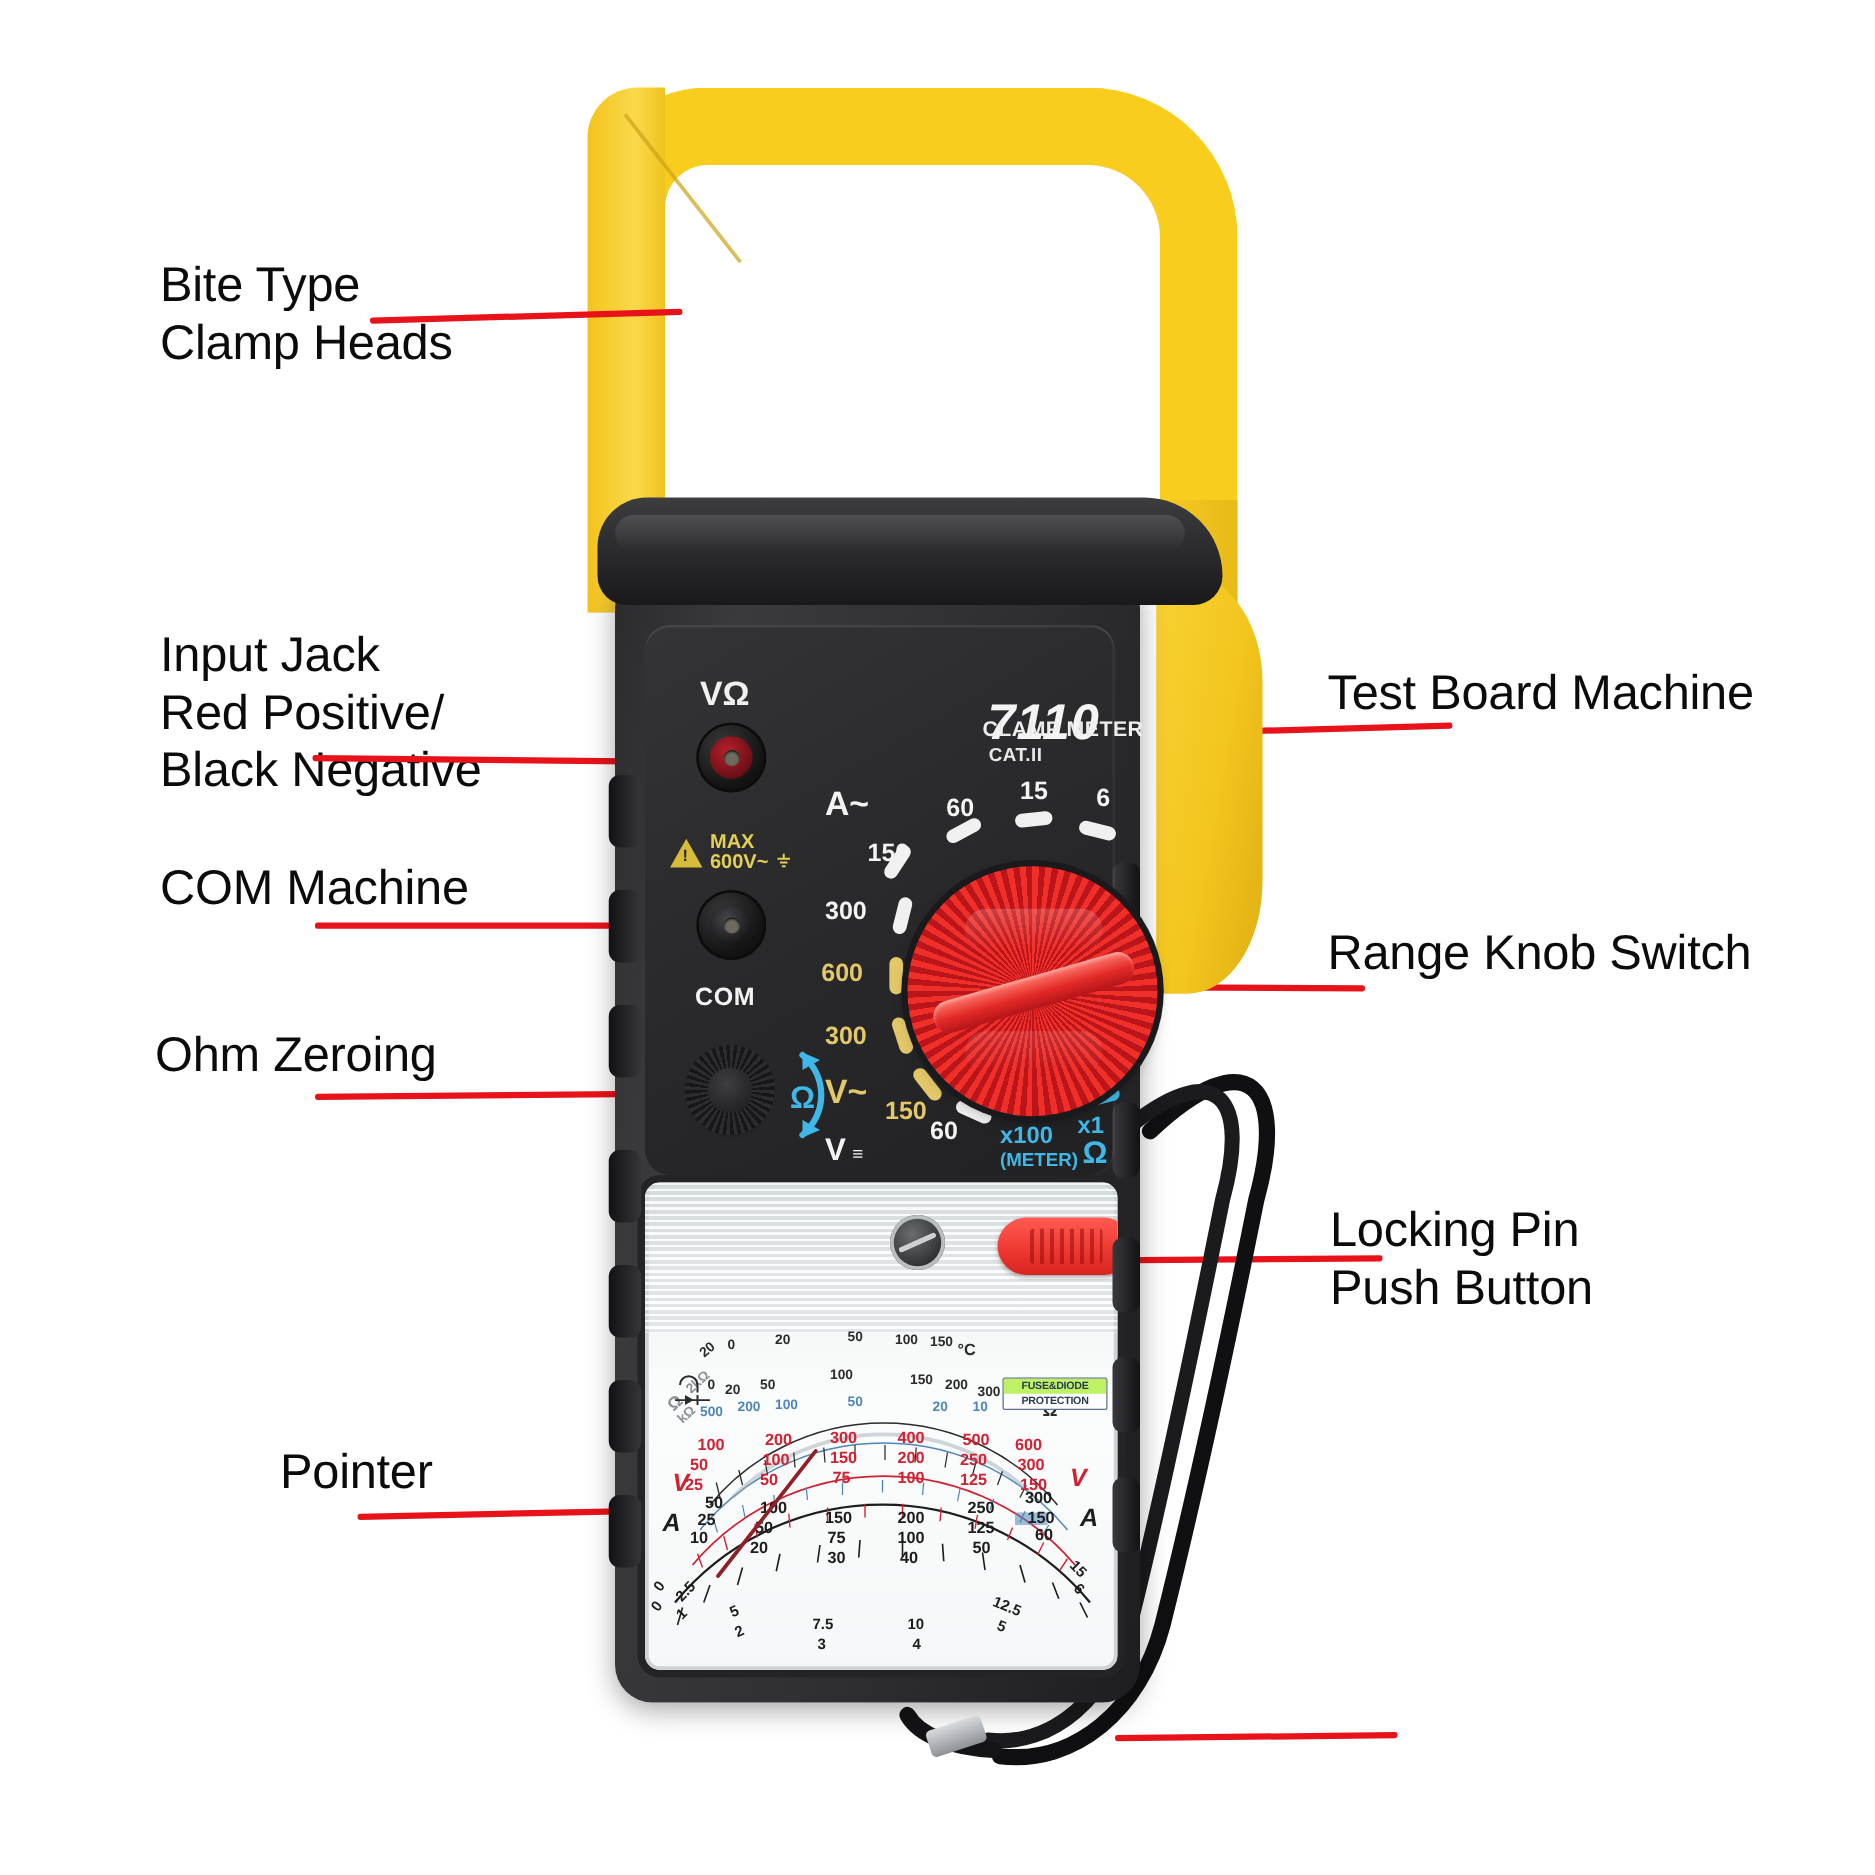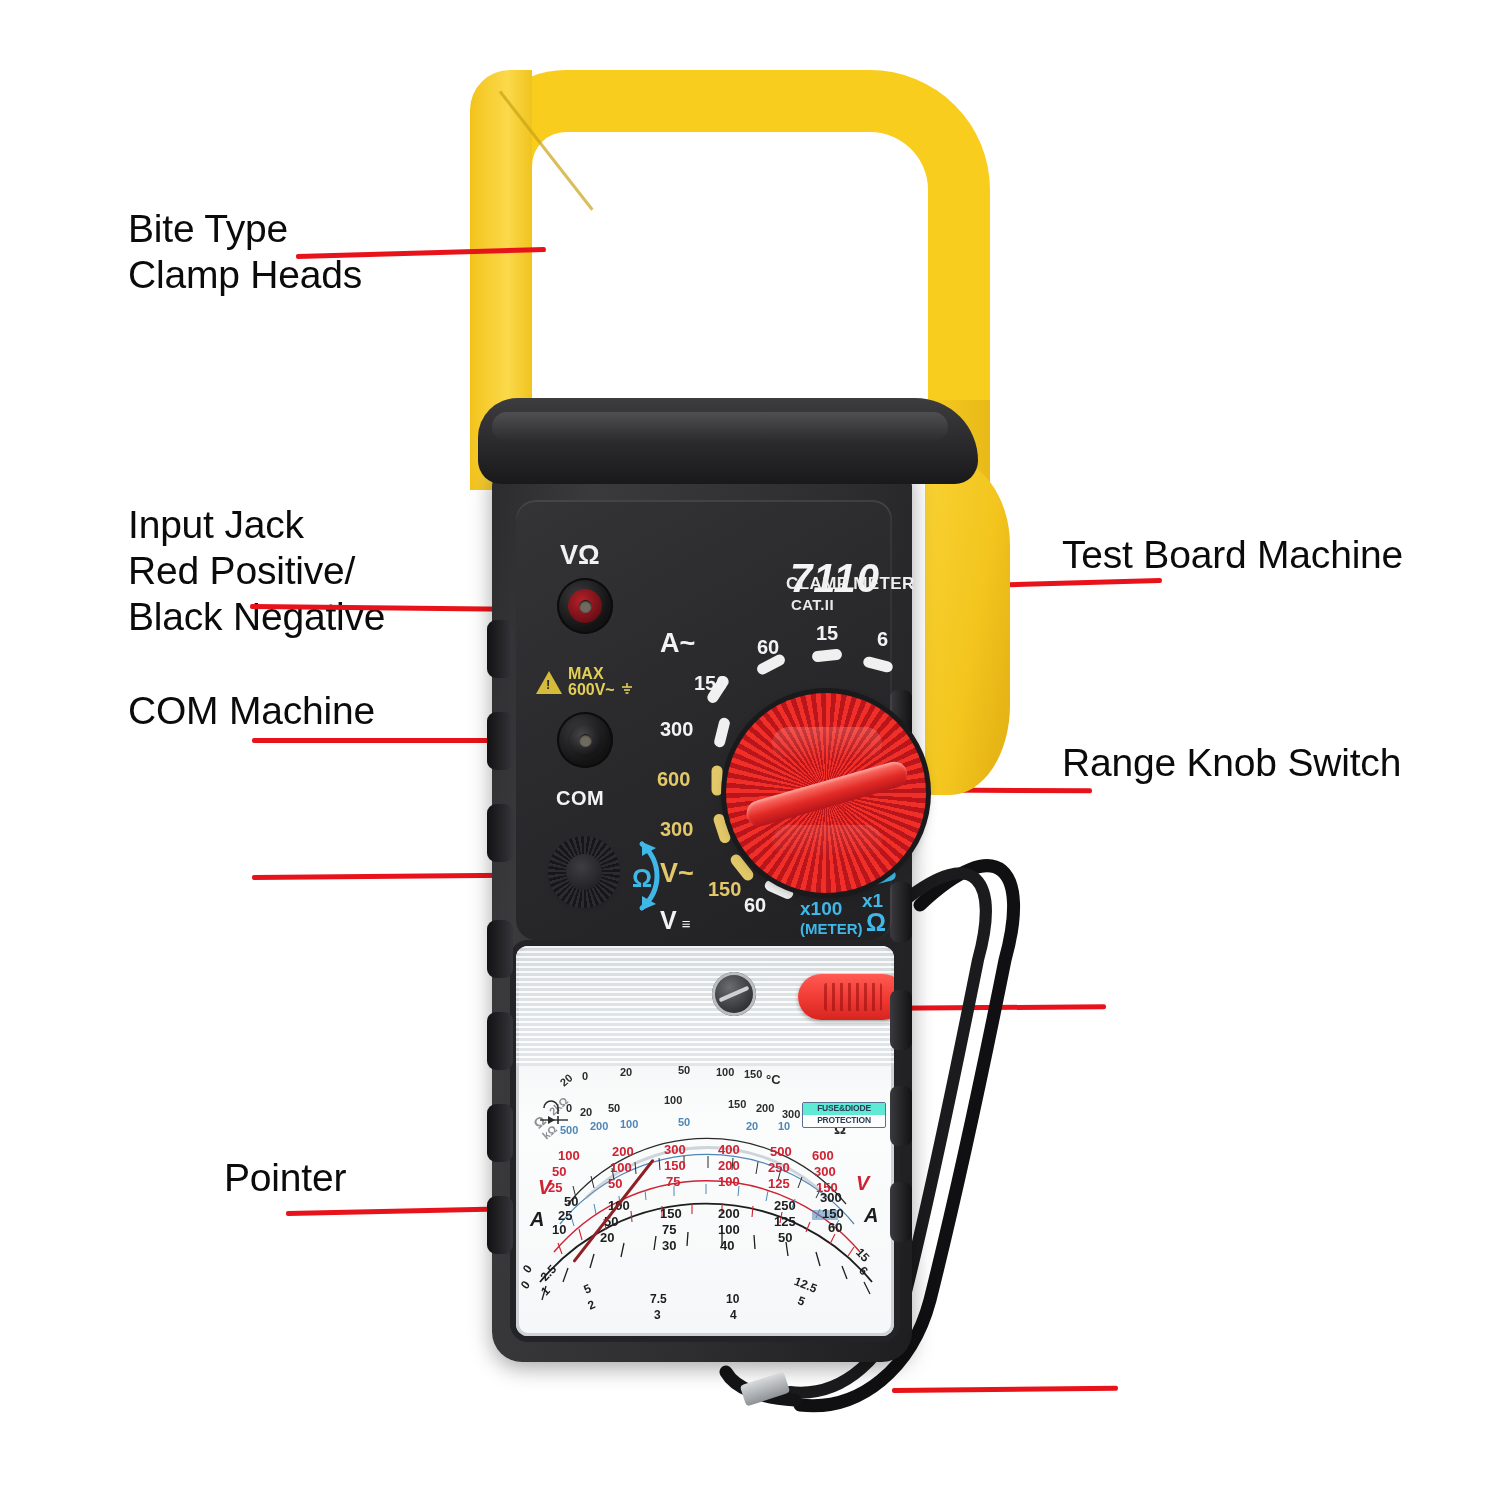--- a/index.html
+++ b/index.html
@@ -222,21 +222,21 @@
   .lock-btn:after{
     content:""; position:absolute; left:26px; top:9px; width:58px; height:28px;
     background: repeating-linear-gradient(90deg, rgba(150,10,10,.55) 0 3px, rgba(255,255,255,0) 3px 8px);
     border-radius:3px;
   }
   .scale-area { position:absolute; left:0; top:140px; width:378px; height:250px; }
   .badge {
     position:absolute; left:286px; top:16px; width:82px; z-index:4;
     border:1px solid #5b6f93; border-radius:2px; background:#fdfdfd; text-align:center;
   }
-  .badge-a { background:#5eead4; color:#2b3b55; font-size:8.5px; font-weight:700; letter-spacing:-.2px; line-height:1.4;}
+  .badge-a { background:#bef264; color:#2b3b55; font-size:8.5px; font-weight:700; letter-spacing:-.2px; line-height:1.4;}
   .badge-b { color:#2b3b55; font-size:8.5px; font-weight:700; letter-spacing:-.2px; line-height:1.4;}
 
   .sc-txt { position:absolute; font-weight:700; white-space:nowrap; }
   .diode-ico { position:absolute; left:22px; top:10px; color:#2b2b2b; font-size:17px; }
 
   
   .strap { position:absolute; z-index:2; }
   .strap-metal {
     position:absolute; left:742px; top:1378px; width:46px; height:22px; z-index:7;
     background: linear-gradient(180deg,#d8dadd,#8e9296); border-radius:4px; transform: rotate(-18deg);
@@ -581,28 +581,31 @@
   <div class="leader" style="left:296px; top:254px; width:250px; transform:rotate(-1.6deg);"></div>
 
   <div class="callout" style="left:128px; top:502px;">Input Jack
 Red Positive/
 Black Negative</div>
   <div class="leader" style="left:250px; top:604px; width:330px; transform:rotate(0.6deg);"></div>
 
   <div class="callout" style="left:128px; top:688px;">COM Machine</div>
   <div class="leader" style="left:252px; top:738px; width:332px;"></div>
 
+  <div class="callout" style="left:124px; top:822px;">Ohm Zeroing</div>
   <div class="leader" style="left:252px; top:875px; width:336px; transform:rotate(-0.5deg);"></div>
 
   <div class="callout" style="left:224px; top:1136px;margin-top:19px;">Pointer</div>
   <div class="leader" style="left:286px; top:1211px; width:300px; transform:rotate(-1.2deg);"></div>
 
   <div class="callout right" style="left:1062px; top:532px;">Test Board Machine</div>
   <div class="leader" style="left:978px; top:583px; width:184px; transform:rotate(-1.6deg);"></div>
 
   <div class="callout right" style="left:1062px; top:740px;">Range Knob Switch</div>
   <div class="leader" style="left:846px; top:787px; width:246px; transform:rotate(0.3deg);"></div>
 
+  <div class="callout right" style="left:1064px; top:962px;">Locking Pin
+Push Button</div>
   <div class="leader" style="left:856px; top:1006px; width:250px; transform:rotate(-0.4deg);"></div>
 
   <div class="leader" style="left:892px; top:1388px; width:226px; transform:rotate(-0.6deg);"></div>
 
 </div>
 
 </body></html>

